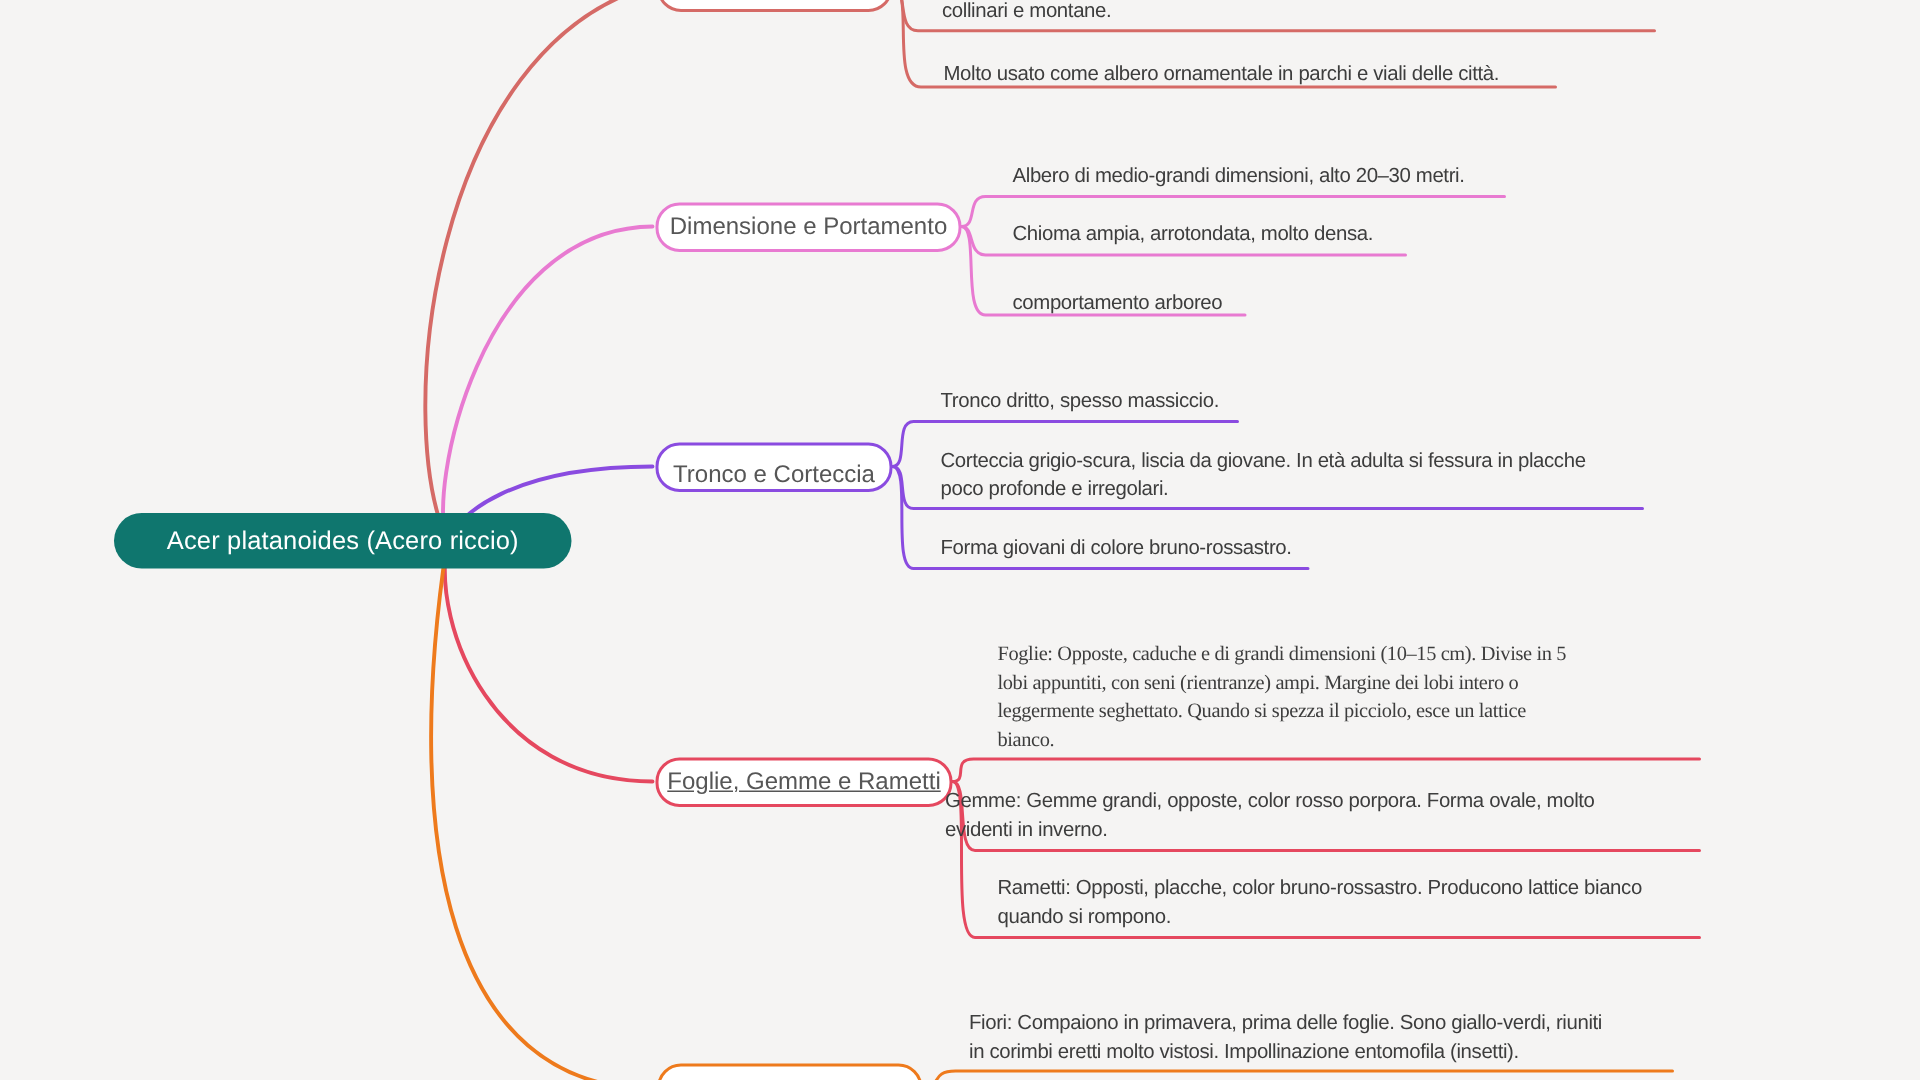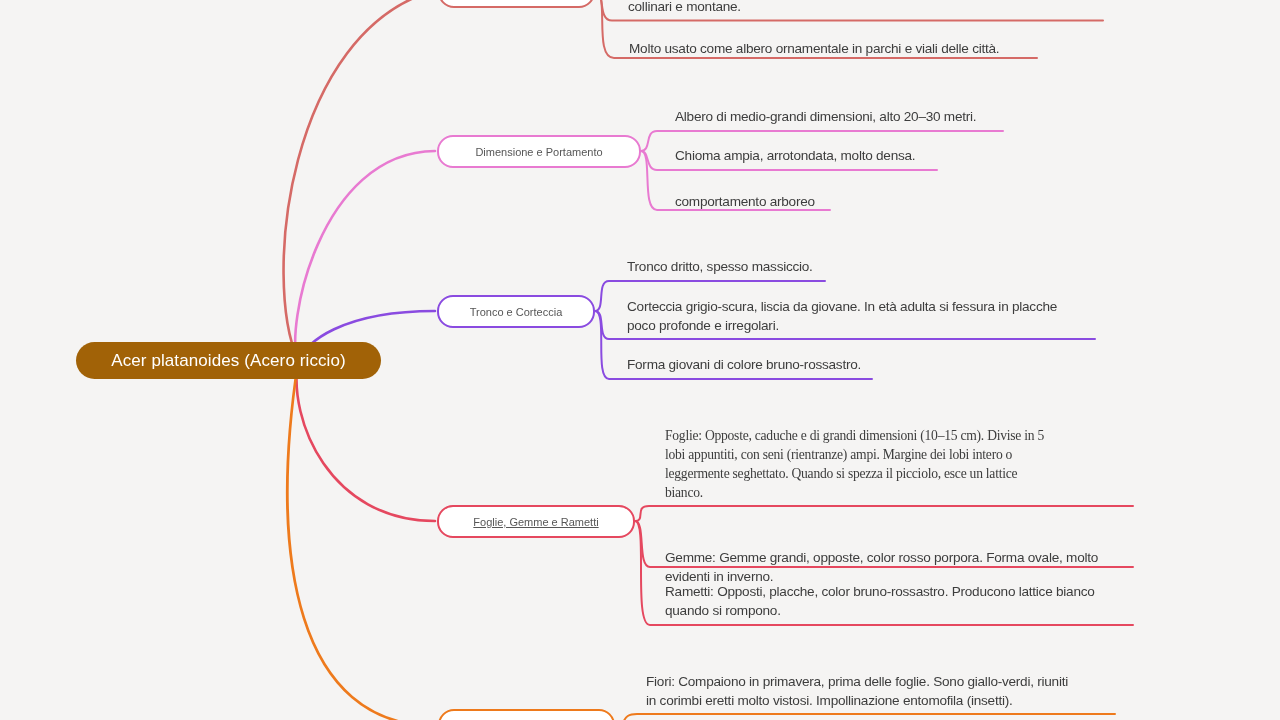--- a/index.html
+++ b/index.html
@@ -9,21 +9,21 @@
     font-family:"Liberation Sans", sans-serif;
   }
   #stage{position:absolute;inset:0;width:1280px;height:720px;}
   svg.links{position:absolute;left:0;top:0;width:1280px;height:720px;pointer-events:none;}
   svg.links path{fill:none;stroke-linecap:round;}
   svg.links path.rootlink{stroke-width:2.6px;}
   svg.links path.childlink{stroke-width:2px;}
   .node{
     position:absolute;background:#ffffff;border:2px solid #999;
     border-radius:16px;display:flex;align-items:center;justify-content:center;
-    font-size:11px;color:#565656;box-sizing:border-box;
+    font-size:16px;color:#565656;box-sizing:border-box;
     white-space:nowrap;
   }
   .rootnode{
     position:absolute;left:76px;top:342px;width:305px;height:37px;
     border-radius:19px;background:#4a4a68;color:#ffffff;
     display:flex;align-items:center;justify-content:center;
     font-size:17px;letter-spacing:.1px;
   }
   .childtext{
     position:absolute;font-size:13.6px;letter-spacing:-0.25px;line-height:19px;
@@ -62,53 +62,53 @@
   </svg>
 
   <div class="node" style="left: 438px; top: -30px; width: 157px; height: 38px; border-color: rgb(213, 106, 102);">
     <span></span>
   </div>
 
   <div class="node" style="left: 437px; top: 135px; width: 204px; height: 33px; border-color: rgb(232, 122, 209);">
     <span>Dimensione e Portamento</span>
   </div>
 
-  <div class="node" style="left: 437px; top: 295px; width: 158px; height: 33px; border-color: rgb(138, 75, 224);">
+  <div class="node" style="left: 437px; top: 295px; width: 158px; height: 33px; border-color: rgb(138, 75, 224); align-items: flex-end;">
     <span>Tronco e Corteccia</span>
   </div>
 
   <div class="node" style="left: 437px; top: 505px; width: 198px; height: 33px; border-color: rgb(229, 72, 95); text-decoration: underline;">
     <span>Foglie, Gemme e Rametti</span>
   </div>
 
   <div class="node" style="left: 438px; top: 709px; width: 177px; height: 33px; border-color: rgb(238, 122, 28);">
     <span></span>
   </div>
 
-  <div class="rootnode" style="background: #a16207; color: rgb(255, 255, 255);">
+  <div class="rootnode" style="background: #0f766e; color: rgb(255, 255, 255);">
     <span>Acer platanoides (Acero riccio)</span>
   </div>
 
   <div class="childtext" style="left:628px;top:-3px;">collinari e montane.</div>
   <div class="childtext" style="left:629px;top:39px;">Molto usato come albero ornamentale in parchi e viali delle città.</div>
 
   <div class="childtext" style="left:675px;top:107px;">Albero di medio-grandi dimensioni, alto 20–30 metri.</div>
   <div class="childtext" style="left:675px;top:146px;">Chioma ampia, arrotondata, molto densa.</div>
   <div class="childtext" style="left:675px;top:192px;text-align:right;">comportamento arboreo</div>
 
   <div class="childtext" style="left:627px;top:257px;">Tronco dritto, spesso massiccio.</div>
   <div class="childtext" style="left:627px;top:297px;">Corteccia grigio-scura, liscia da giovane. In età adulta si fessura in placche
 poco profonde e irregolari.</div>
   <div class="childtext" style="left:627px;top:355px;">Forma giovani di colore bruno-rossastro.</div>
 
   <div class="childtext" style="left:665px;top:426px;font-family:Liberation Serif, serif;">Foglie: Opposte, caduche e di grandi dimensioni (10–15 cm). Divise in 5
 lobi appuntiti, con seni (rientranze) ampi. Margine dei lobi intero o
 leggermente seghettato. Quando si spezza il picciolo, esce un lattice
 bianco.</div>
-  <div class="childtext" style="left:665px;top:524px;margin-top:24px;">Gemme: Gemme grandi, opposte, color rosso porpora. Forma ovale, molto
+  <div class="childtext" style="left:630px;top:524px;">Gemme: Gemme grandi, opposte, color rosso porpora. Forma ovale, molto
 evidenti in inverno.</div>
   <div class="childtext" style="left:665px;top:582px;">Rametti: Opposti, placche, color bruno-rossastro. Producono lattice bianco
 quando si rompono.</div>
 
   <div class="childtext" style="left:646px;top:672px;">Fiori: Compaiono in primavera, prima delle foglie. Sono giallo-verdi, riuniti
 in corimbi eretti molto vistosi. Impollinazione entomofila (insetti).</div>
 
 </div>
 
 </body></html>

